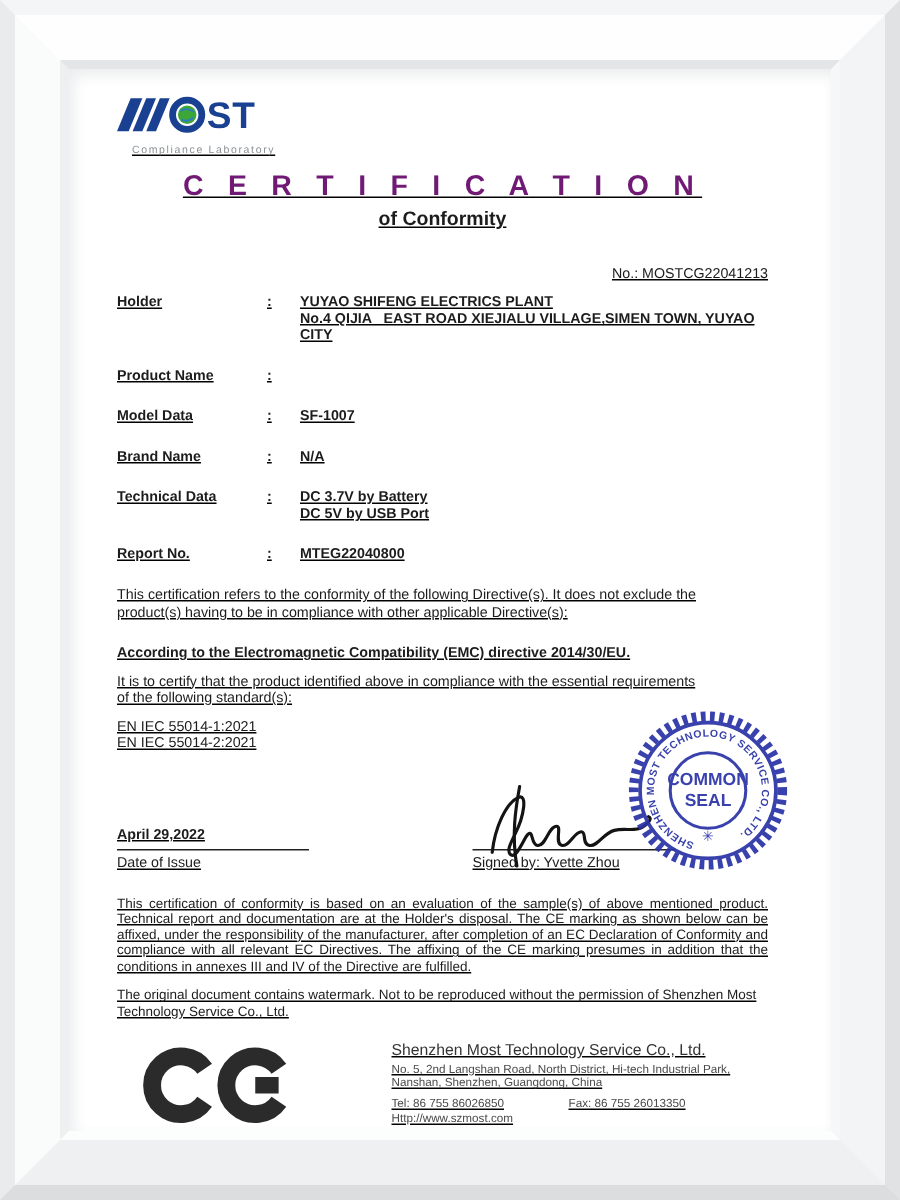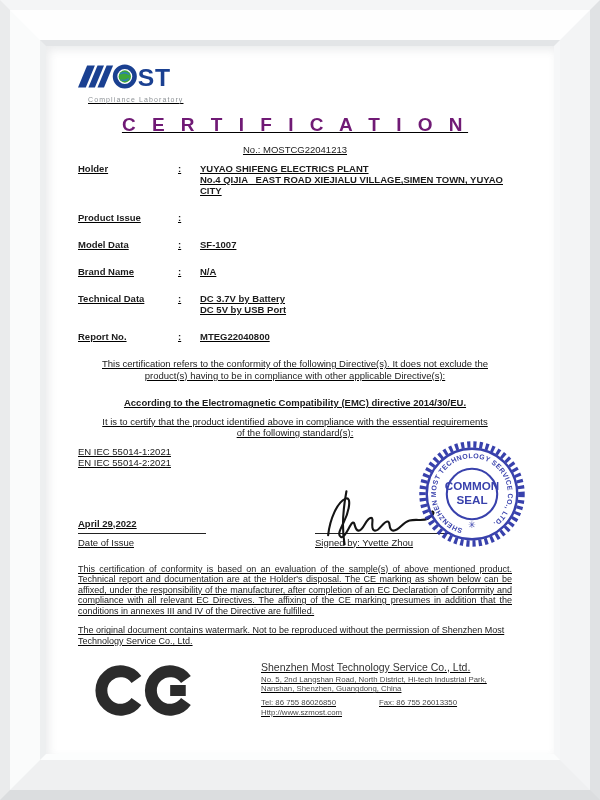--- a/index.html
+++ b/index.html
@@ -18,29 +18,29 @@
             overflow:hidden; color:#1c1c1c; position:relative; }
 
   
   .logo { height:46px; }
   .logo-caption { font-size:7px; color:#8b9094; letter-spacing:1.1px; margin:1px 0 0 10px; }
 
   
   .title-block { text-align:center; margin-top:6px; }
   .title { font-size:19px; font-weight:bold; letter-spacing:5.5px; color:#701a75; }
   .subtitle { font-size:13px; font-weight:bold; margin-top:2px; }
-  .cert-no { text-align:center; font-size:9.5px; margin-top:8px; margin-bottom:8px; }
+  .cert-no { text-align:right; font-size:9.5px; margin-top:24px; margin-bottom:8px; }
 
   
   .field-row { display:flex; font-size:9.5px; font-weight:bold; line-height:11px; margin-bottom:16px; }
   .field-label { width:100px; flex:none; }
   .field-colon { width:22px; flex:none; }
   .field-value { flex:1; white-space:pre-wrap; }
 
-  .para { font-size:9.5px; line-height:11.5px; white-space:pre-line; margin:0 0 7px 0;text-align:center; }
+  .para { font-size:9.5px; line-height:11.5px; white-space:pre-line; margin:0 0 7px 0; }
   .para.bold { font-weight:bold;margin-top:16px; }
   .standards { font-size:9.5px; line-height:11px; white-space:pre-line; margin-top:3px; }
 
   
   .sig-area { position:relative; margin-top:2px; }
   .sig-row { display:flex; justify-content:space-between; align-items:flex-end; margin-top:16px;gap:10px; }
   .date-block { width:128px; }
   .date-value { font-size:9.5px; font-weight:bold; margin-bottom:4px; }
   .rule { border-top:1px solid #222; }
   .date-label { font-size:9.5px; margin-top:3px; }
@@ -79,33 +79,34 @@
           <circle cx="72" cy="22" r="15" fill="none" stroke="#1a4091" stroke-width="7"></circle>
           <circle cx="72" cy="22" r="9.5" fill="#3da639"></circle>
           <path d="M65,18 Q72,14 79,19 M66,27 Q73,30 78,25" stroke="#2e7dbd" stroke-width="2" fill="none"></path>
           <text x="92" y="36" font-size="38" font-weight="bold" fill="#1a4091" letter-spacing="1">ST</text>
         </svg>
         <div class="logo-caption">Compliance Laboratory</div>
       </div>
 
       <div class="title-block">
         <div class="title">C E R T I F I C A T I O N</div>
+        <div class="subtitle">of Conformity</div>
       </div>
       <div class="cert-no">No.: MOSTCG22041213</div>
 
       <div>
         <div class="field-row">
           <div class="field-label">Holder</div>
           <div class="field-colon">:</div>
           <div class="field-value">YUYAO SHIFENG ELECTRICS PLANT
 No.4 QIJIA   EAST ROAD XIEJIALU VILLAGE,SIMEN TOWN, YUYAO
 CITY</div>
         </div>
         <div class="field-row">
-          <div class="field-label">Product Issue</div>
+          <div class="field-label">Product Name</div>
           <div class="field-colon">:</div>
         </div>
         <div class="field-row">
           <div class="field-label">Model Data</div>
           <div class="field-colon">:</div>
           <div class="field-value">SF-1007</div>
         </div>
         <div class="field-row">
           <div class="field-label">Brand Name</div>
           <div class="field-colon">:</div>

